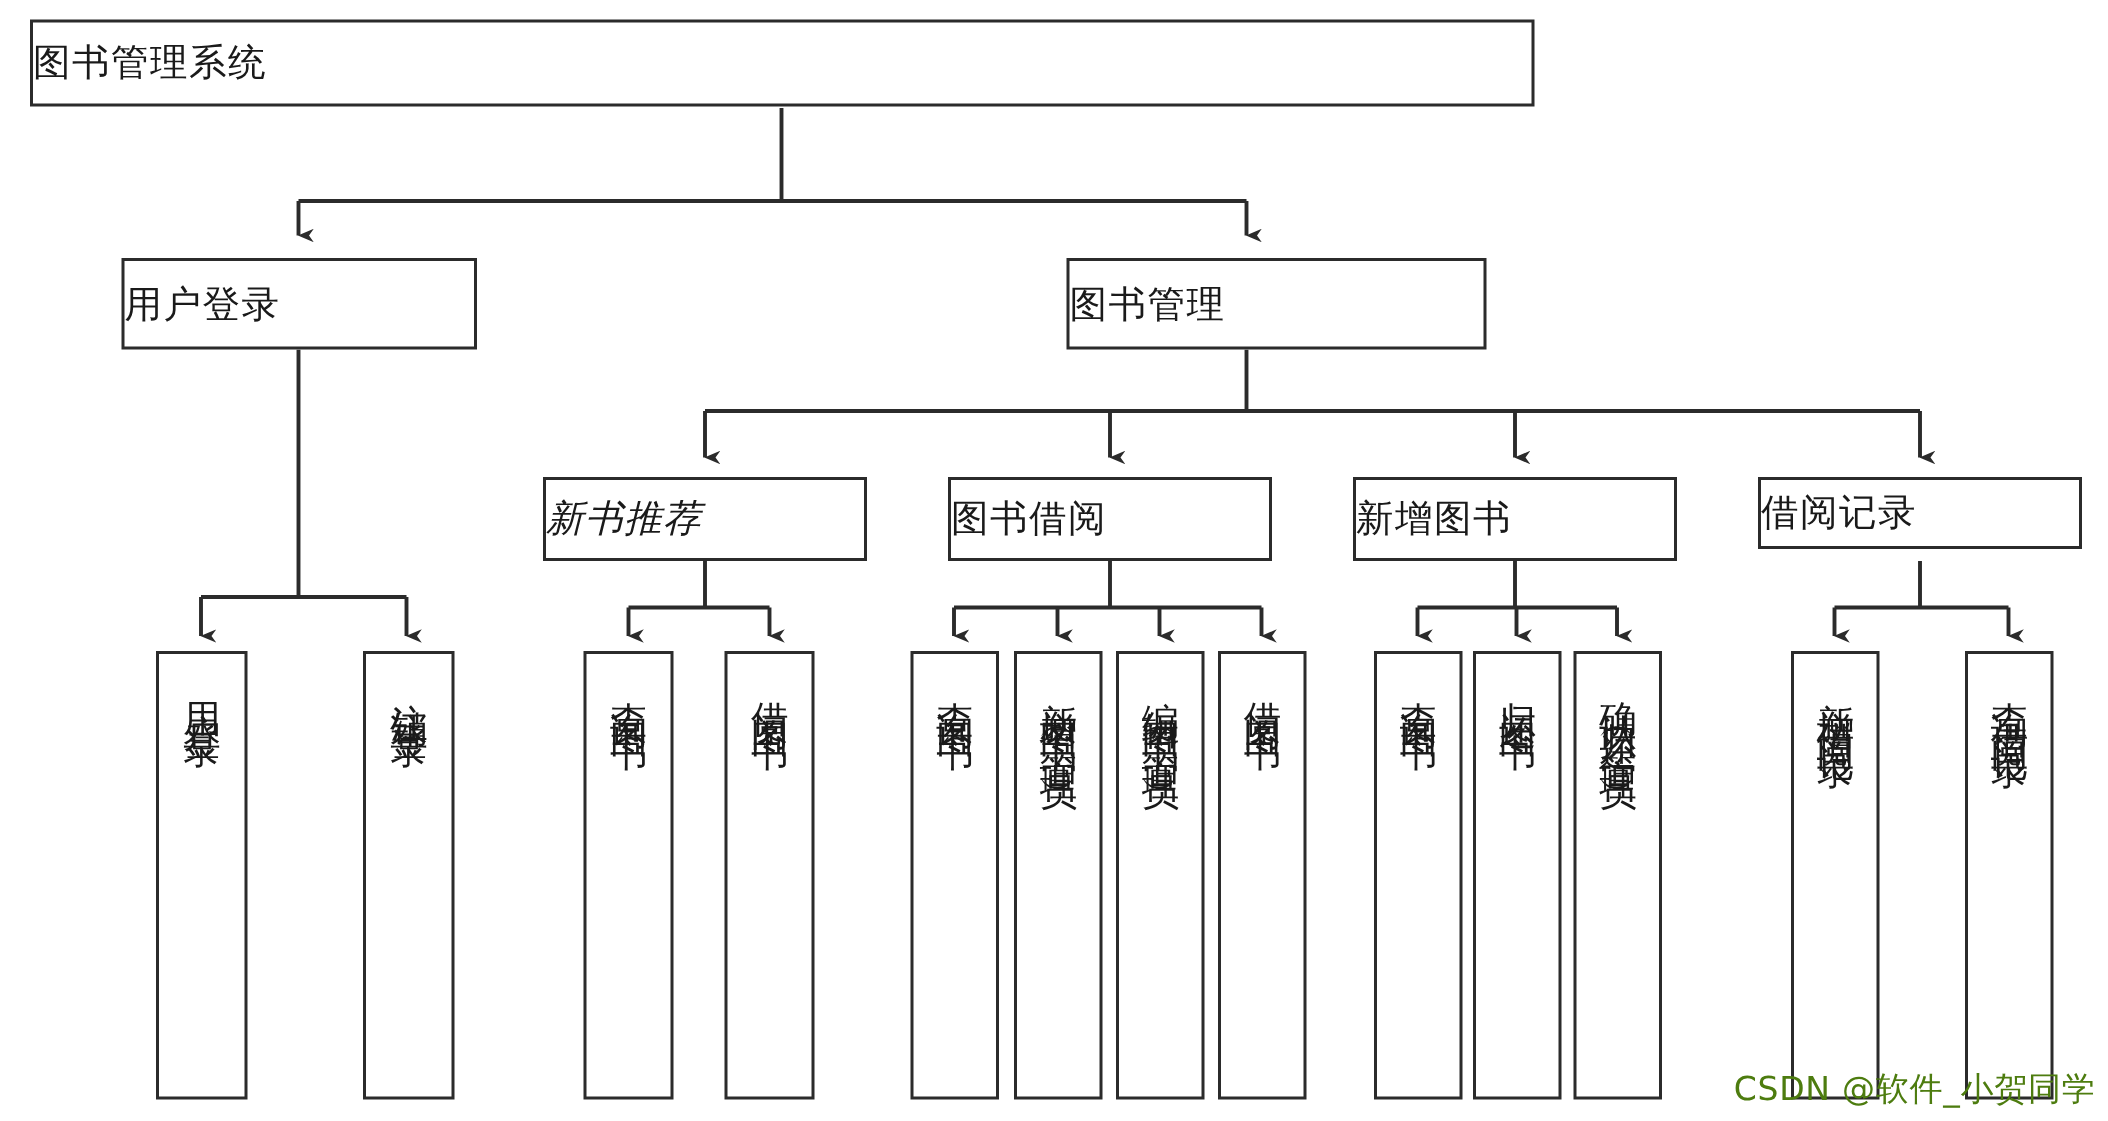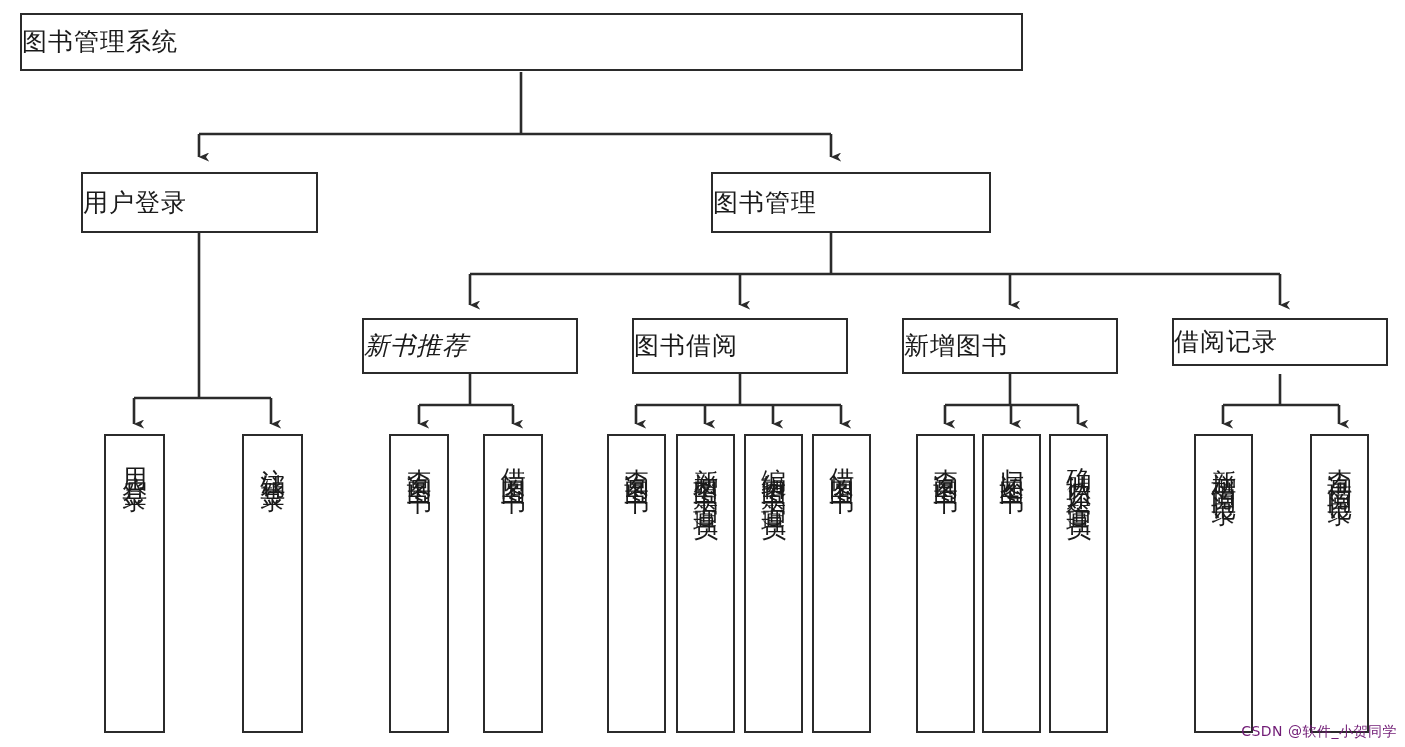--- a/index.html
+++ b/index.html
@@ -51,22 +51,22 @@
     left: 0;
     top: 0;
     width: 1405px;
     height: 747px;
     pointer-events: none;
   }
   .watermark {
     position: absolute;
     right: 8px;
     bottom: 6px;
-    font-size: 14px;
-    color: #701a75;
+    font-size: 22px;
+    color: #4d7c0f;
     letter-spacing: 0.5px;
     white-space: nowrap;
   }
 </style>
 </head>
 <body>
 
 <div id="diagram-root">
 
   <svg class="connectors" viewBox="0 0 1405 747">

